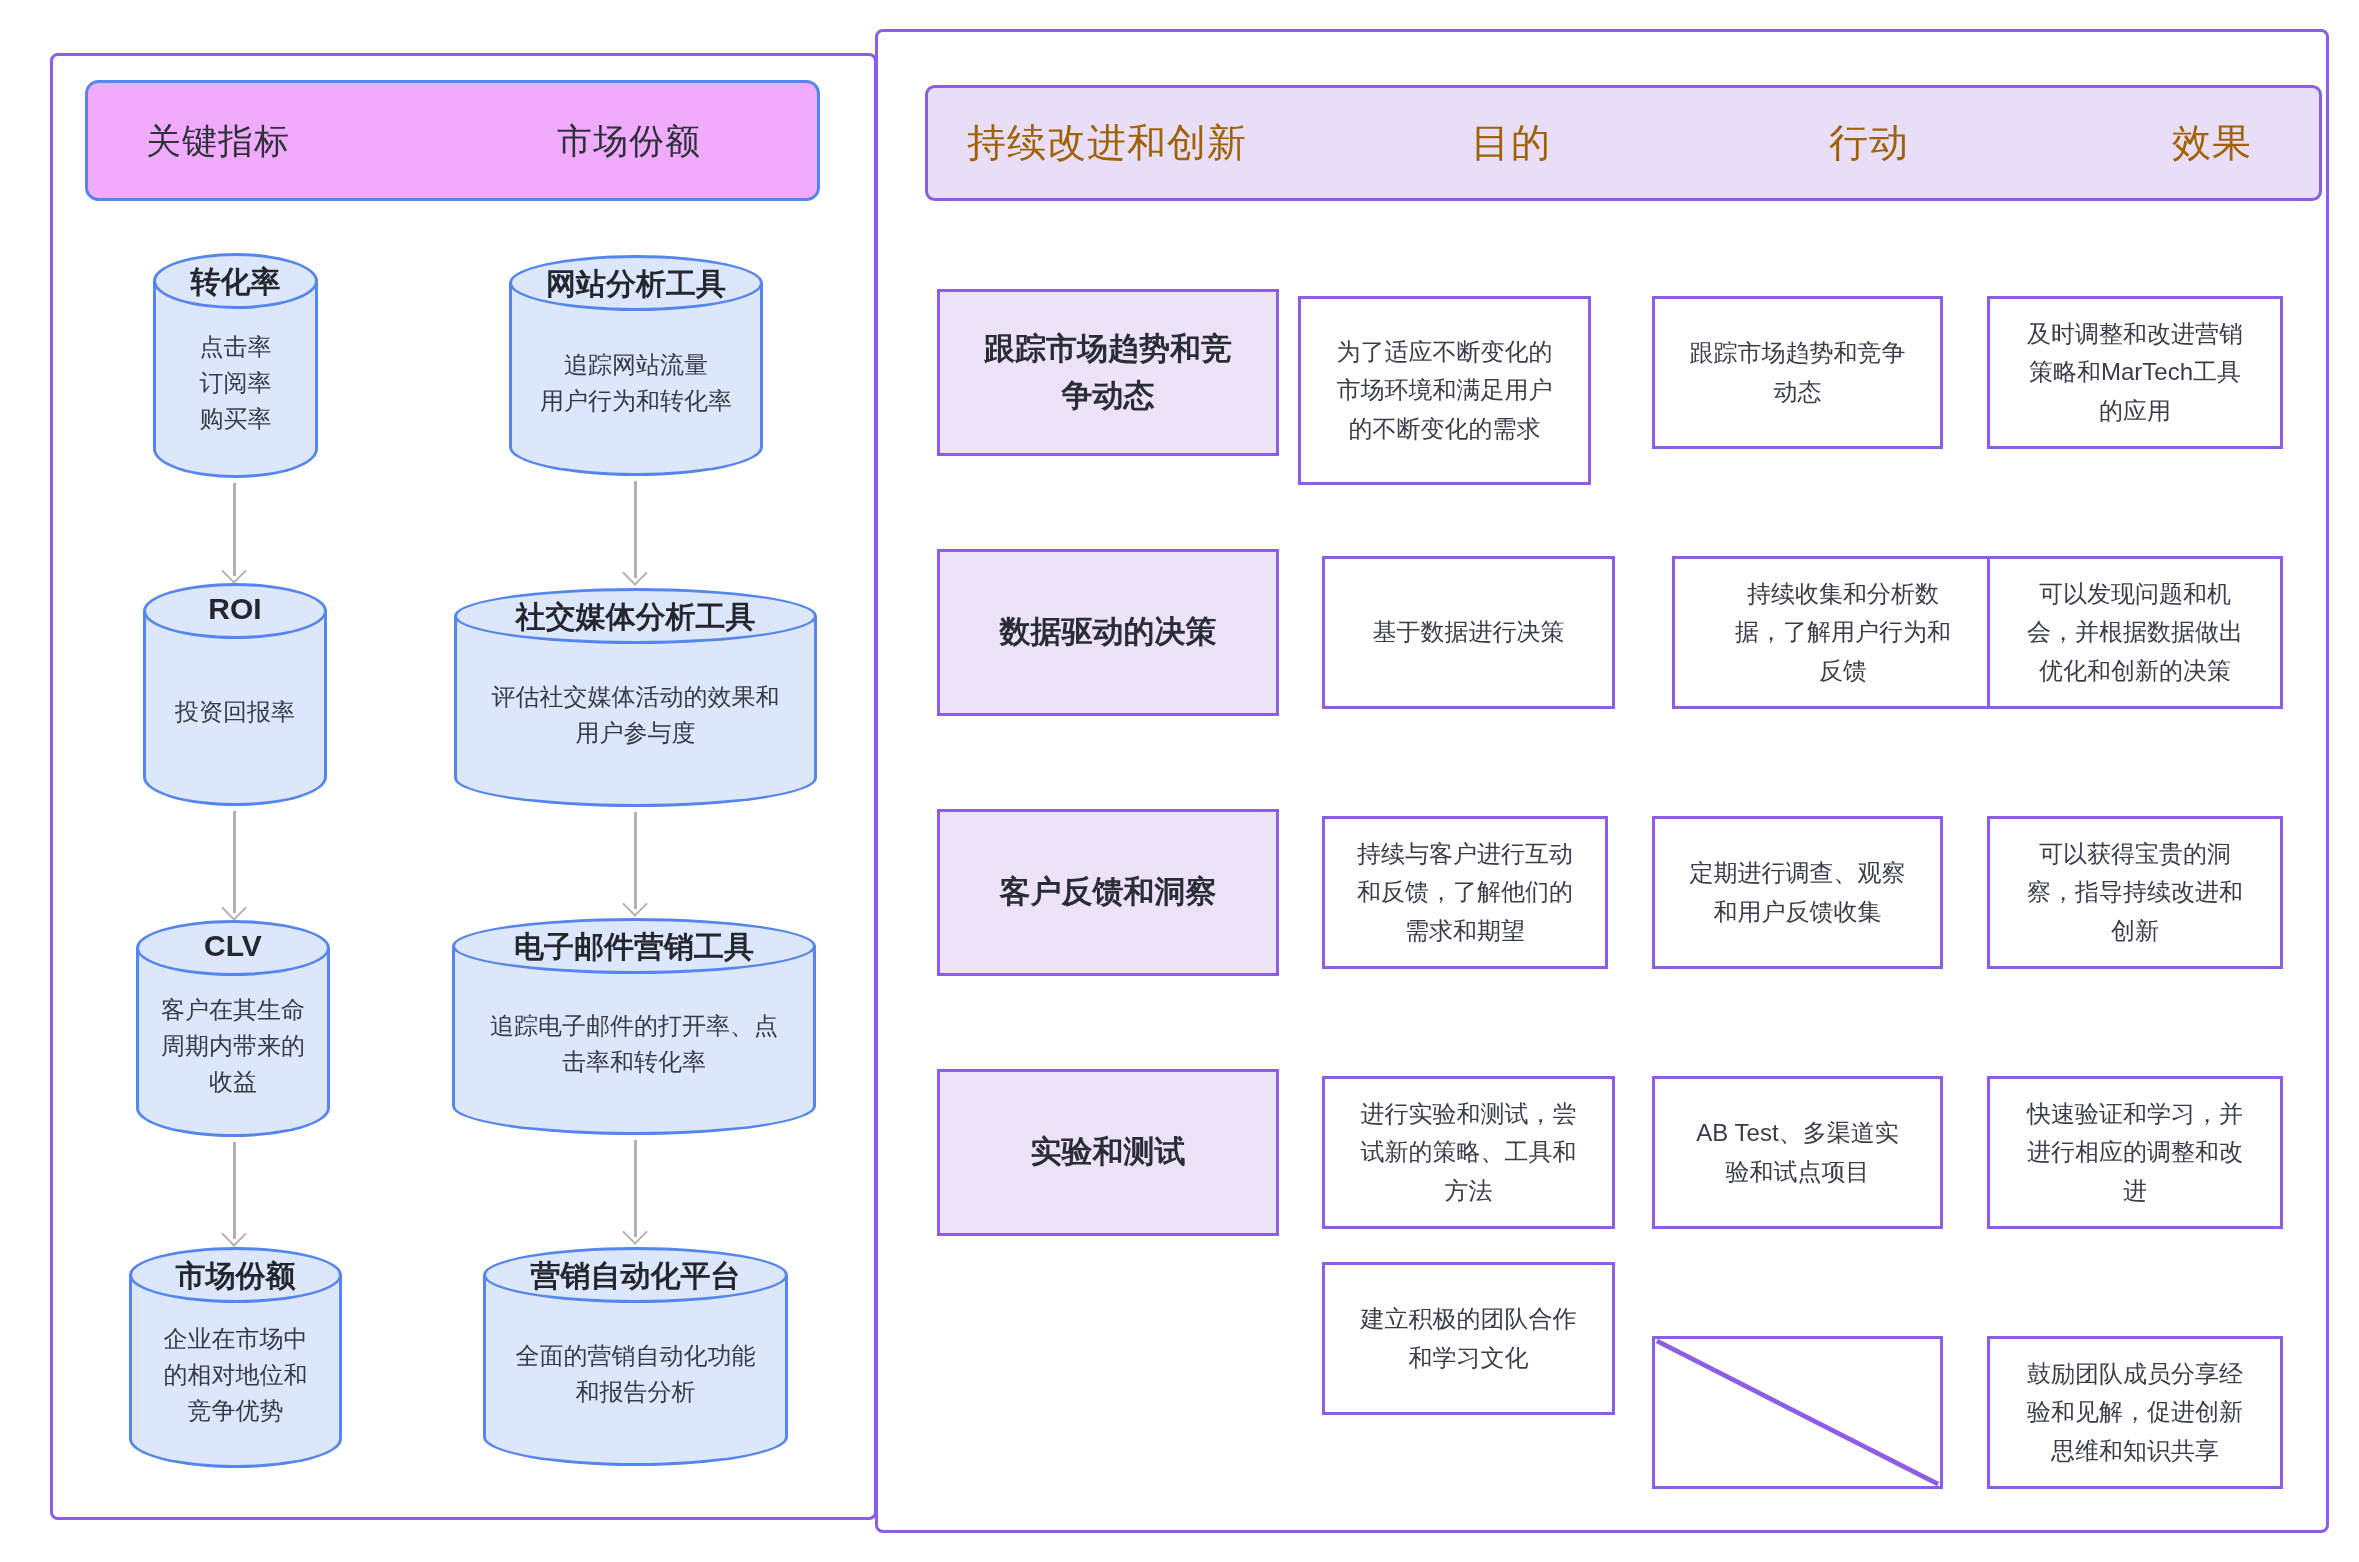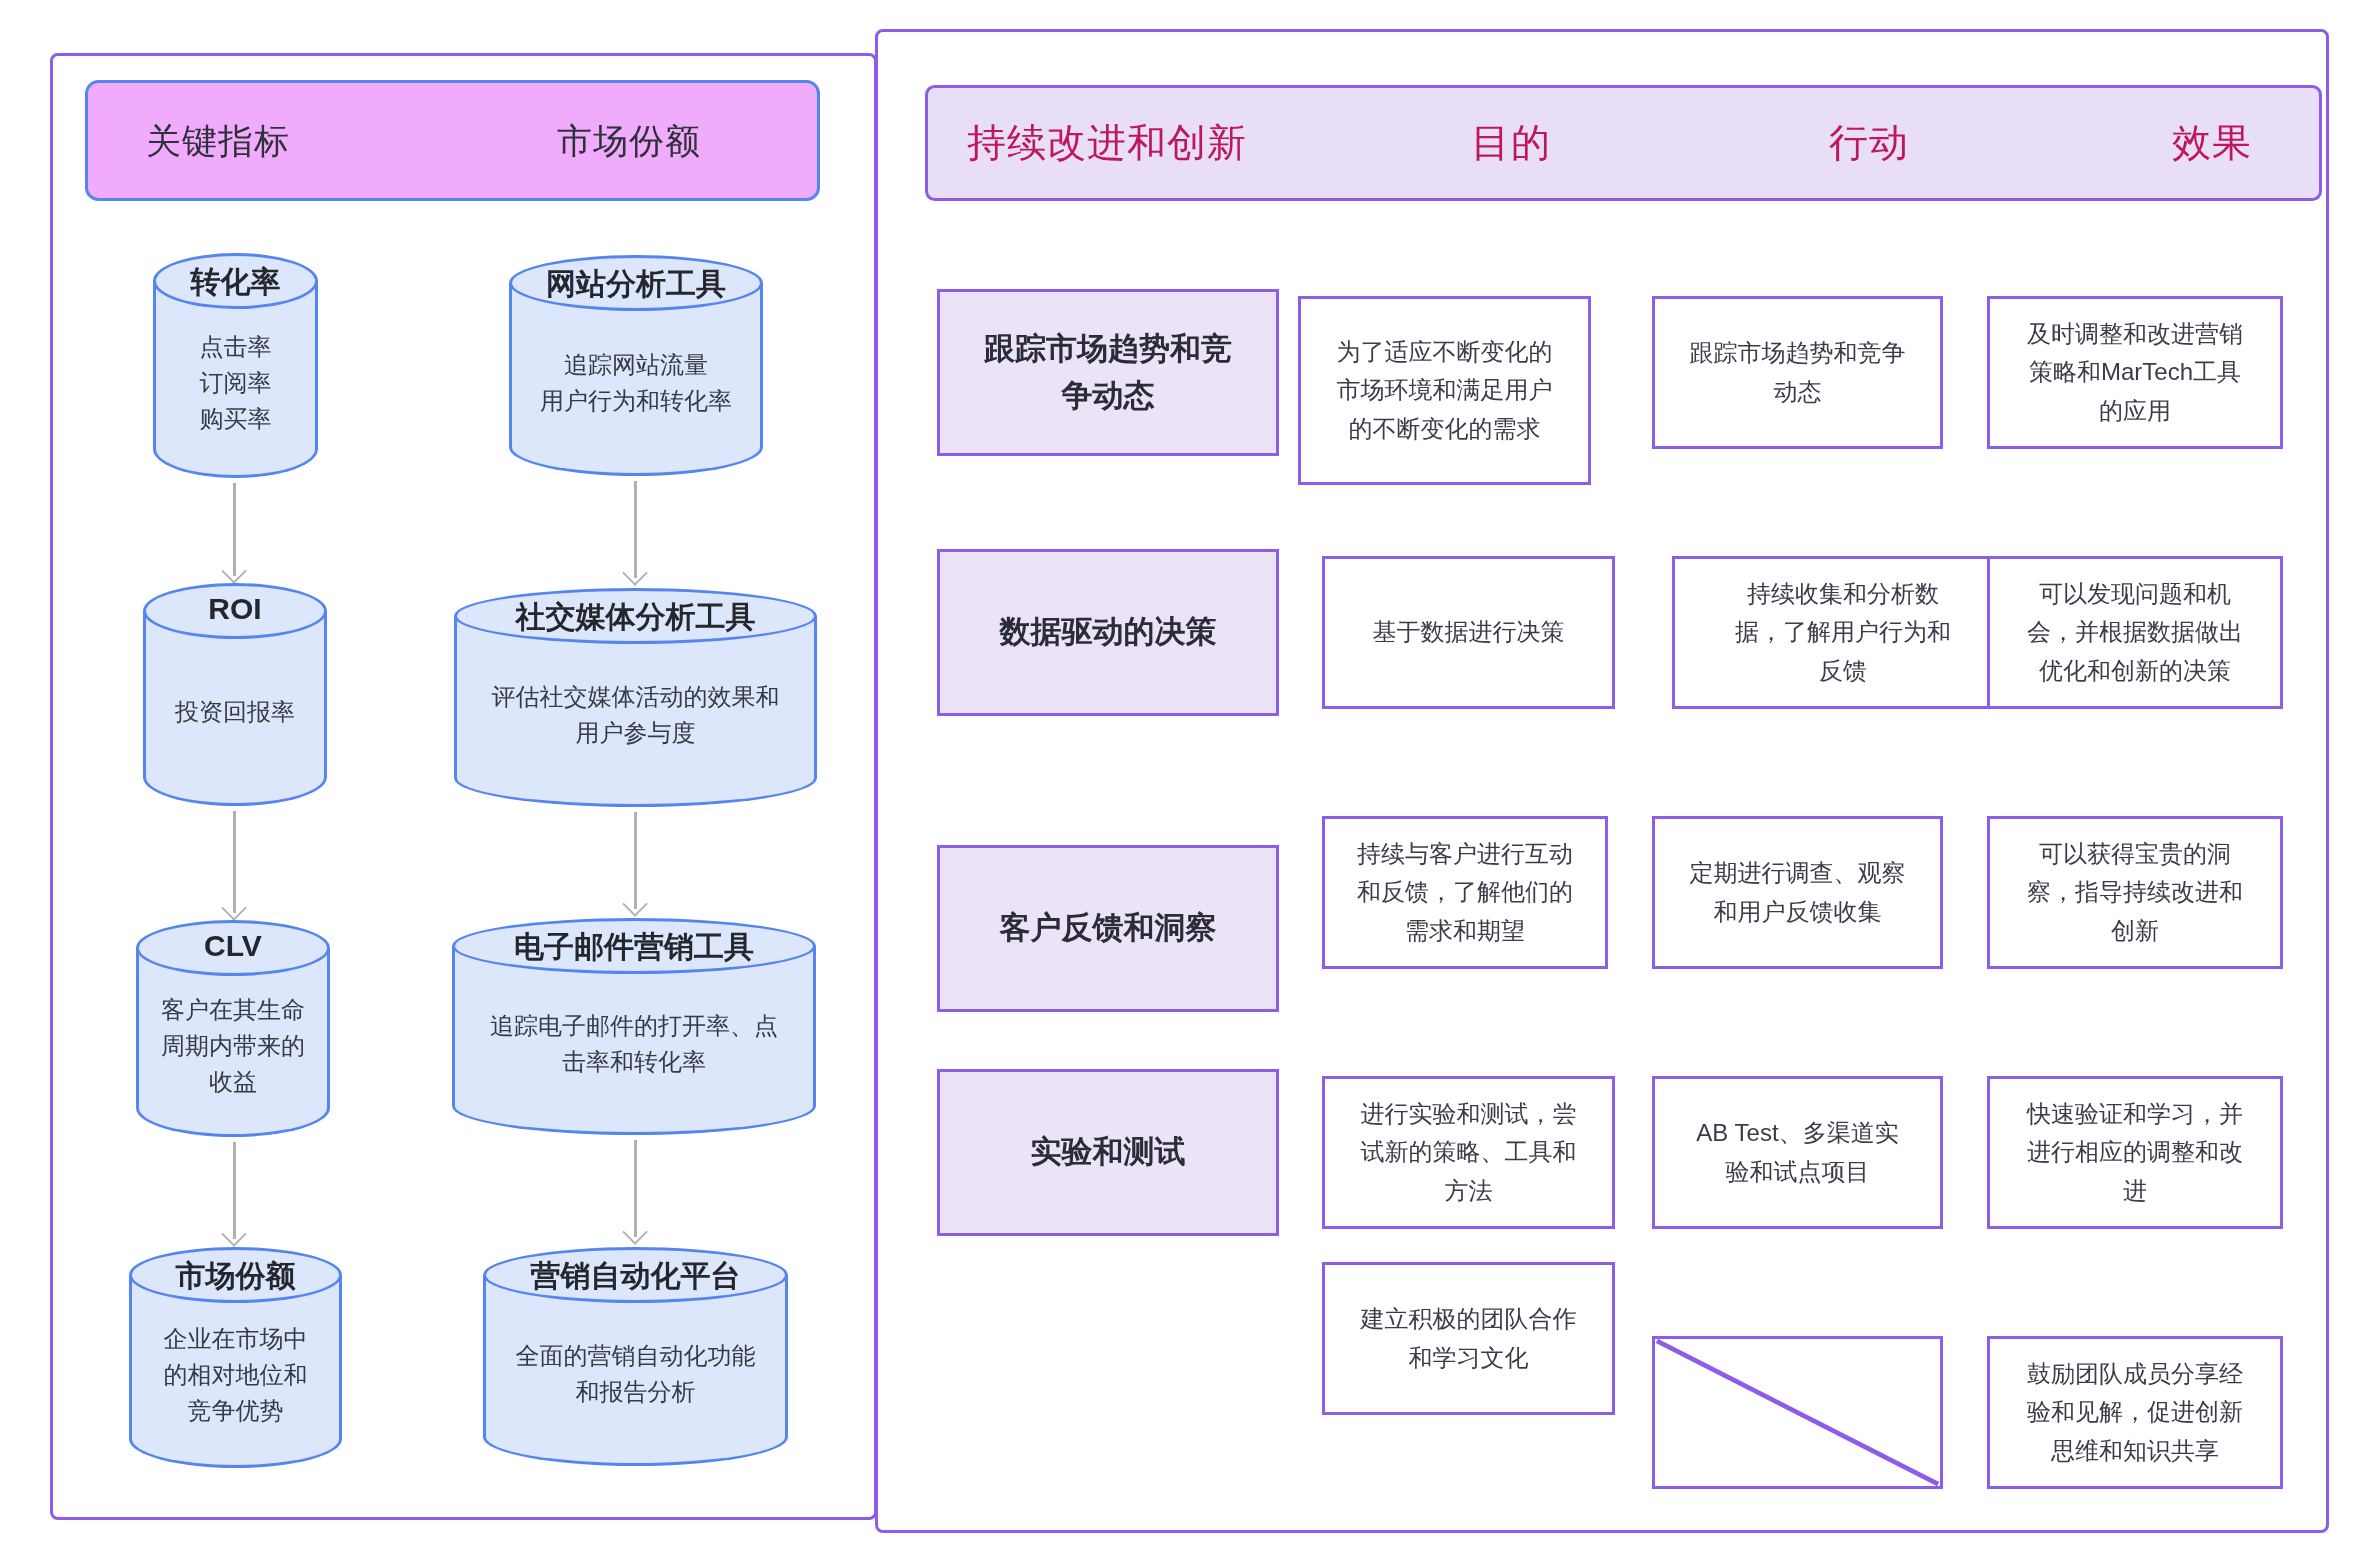--- a/index.html
+++ b/index.html
@@ -52,21 +52,21 @@
     transform:translateX(-50%) rotate(45deg);
   }
 
   
   .purple-header {
     position:absolute; left:47px; top:53px; width:1397px; height:116px;
     background:#e9def7; border:3.9px solid #8d5ce8; border-radius:9.7px; box-sizing:border-box;
   }
   .purple-header span {
     position:absolute; top:50%; transform:translateY(-50%);
-    font-size:39px; color:#be185d; letter-spacing:1px;
+    font-size:39px; color:#a16207; letter-spacing:1px;
   }
 
   
   .cell {
     position:absolute; box-sizing:border-box; border:3.9px solid #8d5ce8;
     display:flex; align-items:center; justify-content:center;
     text-align:center; white-space:pre-line;
   }
   .cell.label { background:#ece3f9; font-weight:bold; font-size:31px; color:#2a2c36; line-height:1.5; }
   .cell.plain { background:#ffffff; font-size:24px; color:#3a3d49; line-height:1.6; padding:5.8px 9.7px; }
@@ -186,21 +186,21 @@
 
     <div class="cell label" style="left:59px;top:517px;width:342px;height:167px">数据驱动的决策</div>
     <div class="cell plain" style="left:444px;top:524px;width:293px;height:153px">基于数据进行决策</div>
     <div class="cell plain" style="left:794px;top:524px;width:342px;height:153px">持续收集和分析数
 据，了解用户行为和
 反馈</div>
     <div class="cell plain" style="left:1109px;top:524px;width:296px;height:153px">可以发现问题和机
 会，并根据数据做出
 优化和创新的决策</div>
 
-    <div class="cell label" style="left:59px;top:813px;width:342px;height:167px">客户反馈和洞察</div>
+    <div class="cell label" style="left:59px;top:777px;width:342px;height:167px">客户反馈和洞察</div>
     <div class="cell plain" style="left:444px;top:784px;width:286px;height:153px">持续与客户进行互动
 和反馈，了解他们的
 需求和期望</div>
     <div class="cell plain" style="left:774px;top:784px;width:291px;height:153px">定期进行调查、观察
 和用户反馈收集</div>
     <div class="cell plain" style="left:1109px;top:784px;width:296px;height:153px">可以获得宝贵的洞
 察，指导持续改进和
 创新</div>
 
     <div class="cell label" style="left:59px;top:1037px;width:342px;height:167px">实验和测试</div>

